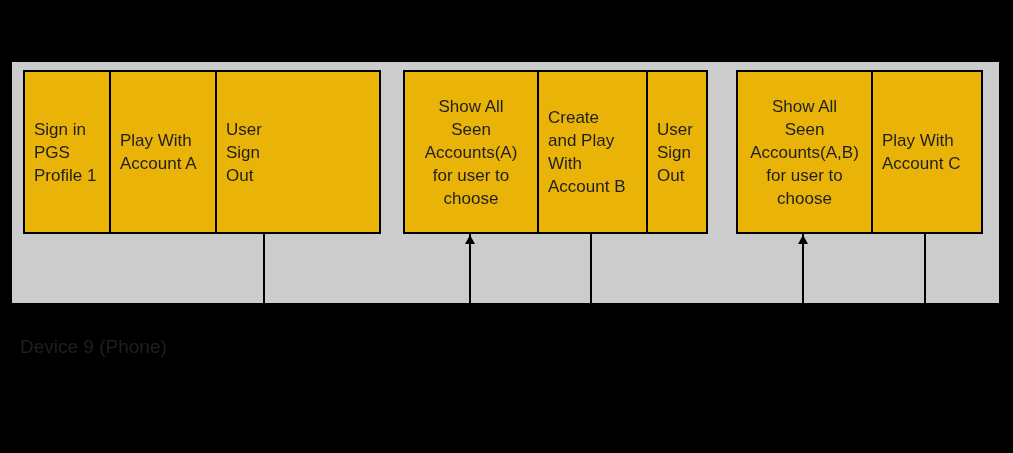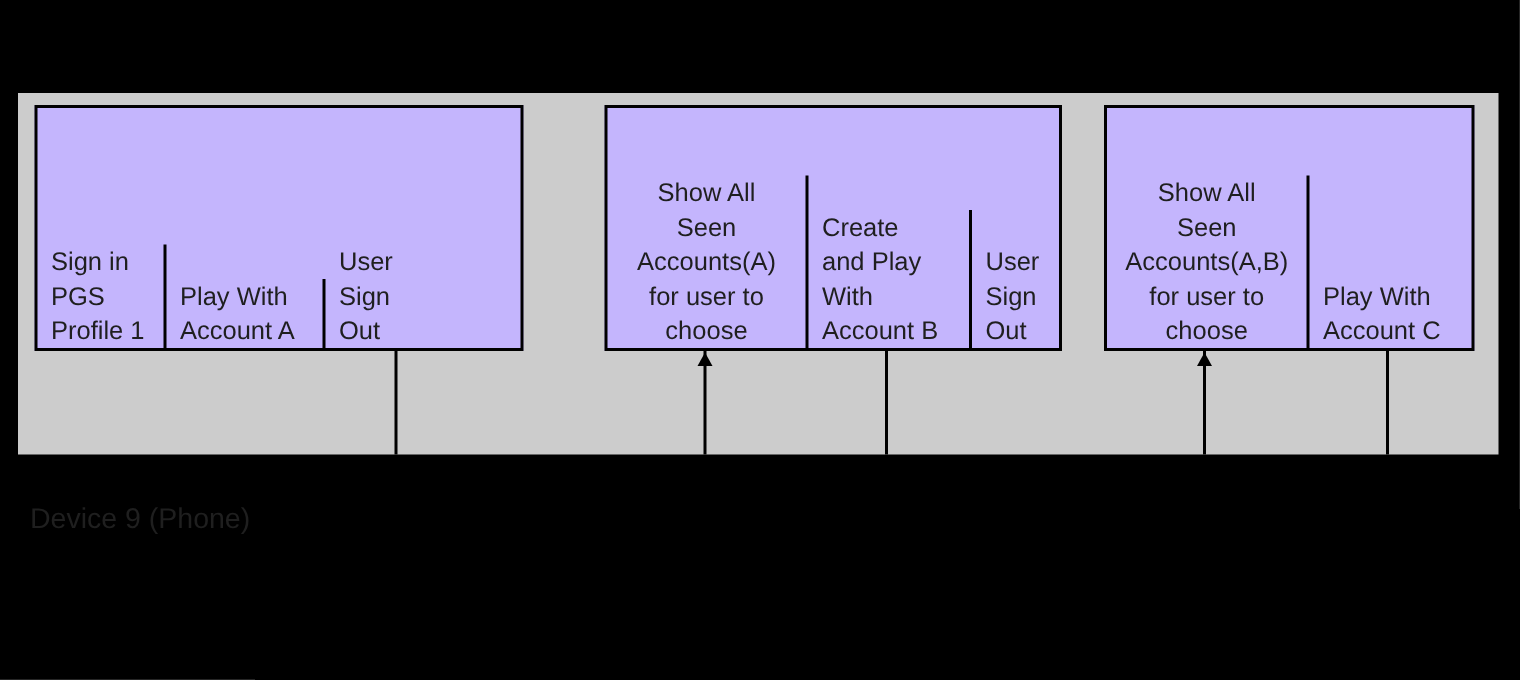--- a/index.html
+++ b/index.html
@@ -23,24 +23,23 @@
     height: 241px;
     background: #cccccc;
   }
   .group {
     position: absolute;
     top: 8px;
     height: 164px;
     display: flex;
     box-sizing: border-box;
     border: 2px solid #000000;
-    background: #c4b5fd;
-    align-items: flex-end;
+    background: #eab308;
   }
-  .g1 { left: 11px;  width: 326px; }
+  .g1 { left: 11px;  width: 358px; }
   .g2 { left: 391px; width: 305px; }
   .g3 { left: 724px; width: 247px; }
   .box {
     box-sizing: border-box;
     border-right: 2px solid #000000;
     display: flex;
     align-items: center;
     overflow: hidden;
   }
   .box:last-child { border-right: none; }

